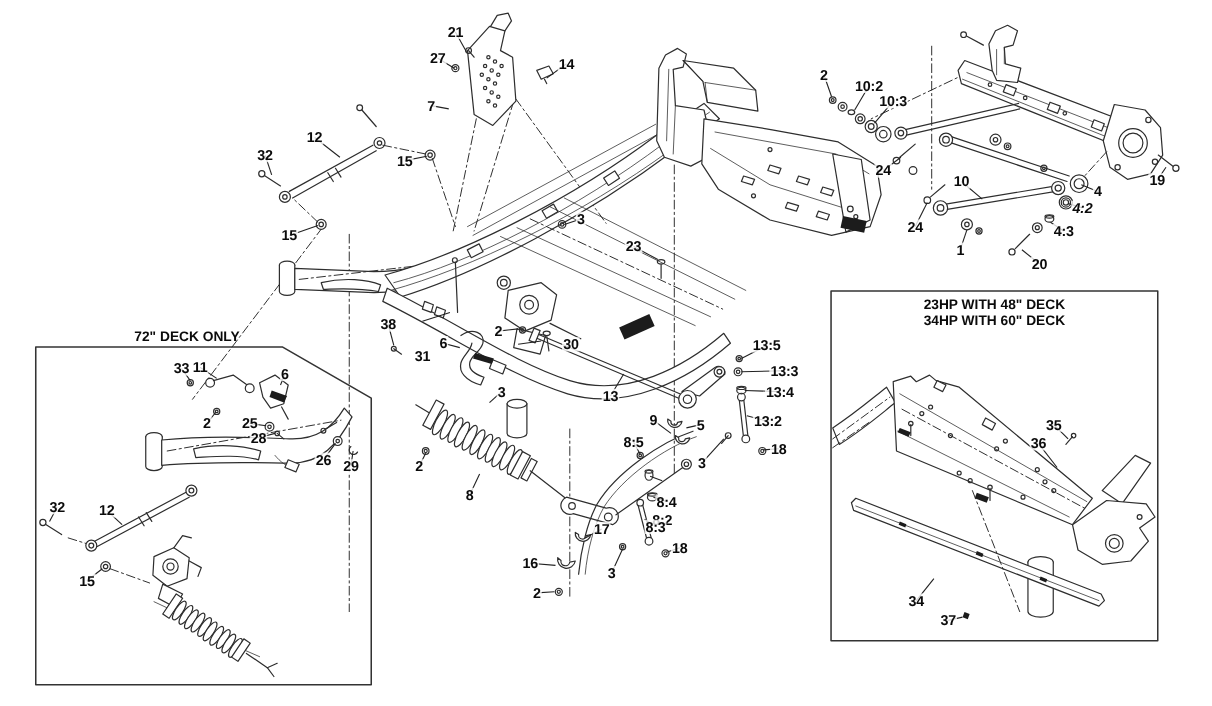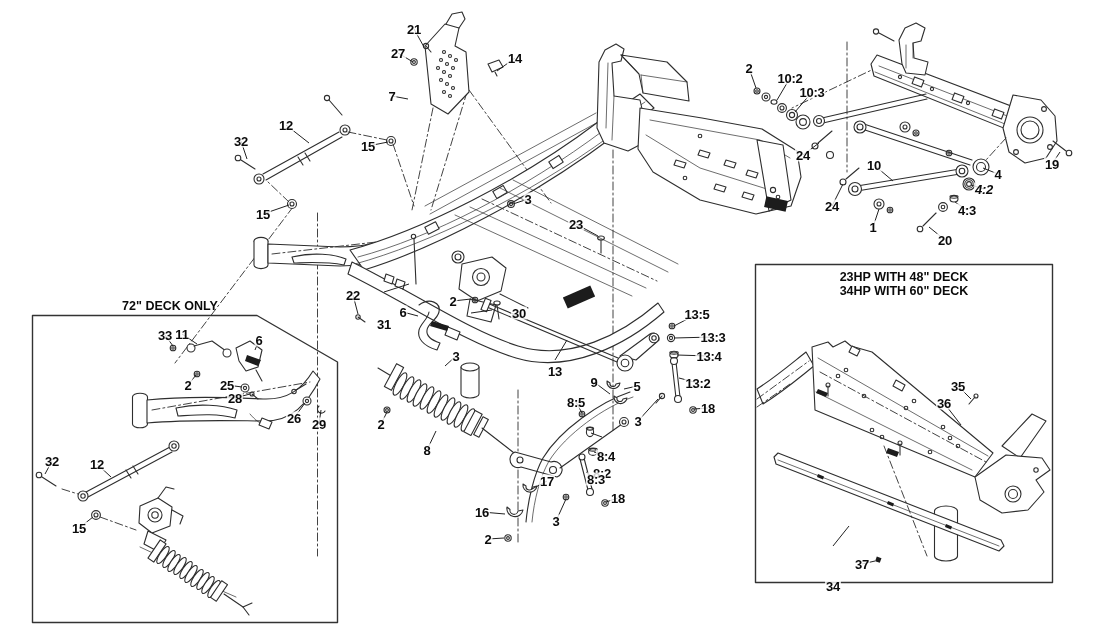--- a/index.html
+++ b/index.html
@@ -502,27 +502,27 @@
       <span class="callout" style="left: 414px; top: 29px;">21</span>
       <span class="callout" style="left: 398px; top: 53px;">27</span>
       <span class="callout" style="left: 515px; top: 58px;">14</span>
       <span class="callout" style="left: 392px; top: 96px;">7</span>
       <span class="callout" style="left: 286px; top: 125px;">12</span>
       <span class="callout" style="left: 368px; top: 146px;">15</span>
       <span class="callout" style="left: 241px; top: 141px;">32</span>
       <span class="callout" style="left: 263px; top: 214px;">15</span>
       <span class="callout" style="left: 528px; top: 199px;">3</span>
       <span class="callout" style="left: 576px; top: 224px;">23</span>
-      <span class="callout" style="left: 353px; top: 295px;">22</span>
+      <span class="callout" style="left: 353px; top: 295px;">38</span>
       <span class="callout" style="left: 384px; top: 292px; margin-top: 32px;">31</span>
       <span class="callout" style="left: 453px; top: 301px;">2</span>
       <span class="callout" style="left: 471px; top: 313px; margin-left: 48px;">30</span>
       <span class="callout" style="left: 403px; top: 312px;">6</span>
       <span class="callout" style="left: 456px; top: 356px;">3</span>
-      <span class="callout" style="left: 555px; top: 360px; margin-top: 11px;">13</span>
+      <span class="callout" style="left: 555px; top: 360px;">13</span>
       <span class="callout" style="left: 381px; top: 424px;">2</span>
       <span class="callout" style="left: 427px; top: 450px;">8</span>
       <span class="callout" style="left: 482px; top: 512px;">16</span>
       <span class="callout" style="left: 547px; top: 481px;">17</span>
       <span class="callout" style="left: 488px; top: 539px;">2</span>
       <span class="callout" style="left: 556px; top: 521px;">3</span>
       <span class="callout" style="left: 594px; top: 382px;">9</span>
       <span class="callout" style="left: 637px; top: 386px;">5</span>
       <span class="callout" style="left: 576px; top: 402px;">8:5</span>
       <span class="callout" style="left: 602px; top: 437px; margin-top: 36px;">8:2</span>
@@ -542,21 +542,21 @@
       <span class="callout" style="left: 874px; top: 165px;">10</span>
       <span class="callout" style="left: 832px; top: 206px;">24</span>
       <span class="callout" style="left: 873px; top: 227px;">1</span>
       <span class="callout" style="left: 998px; top: 174px;">4</span>
       <span class="callout" style="left: 984px; top: 189px; font-style: italic;">4:2</span>
       <span class="callout" style="left: 967px; top: 210px;">4:3</span>
       <span class="callout" style="left: 945px; top: 240px;">20</span>
       <span class="callout" style="left: 1052px; top: 164px;">19</span>
       <span class="callout" style="left: 958px; top: 386px;">35</span>
       <span class="callout" style="left: 944px; top: 403px;">36</span>
-      <span class="callout" style="left: 833px; top: 546px; margin-top: 40px;">34</span>
+      <span class="callout" style="left: 833px; top: 546px;">34</span>
       <span class="callout" style="left: 862px; top: 564px;">37</span>
       <span class="callout" style="left: 165px; top: 335px;">33</span>
       <span class="callout" style="left: 182px; top: 334px;">11</span>
       <span class="callout" style="left: 259px; top: 340px;">6</span>
       <span class="callout" style="left: 188px; top: 385px;">2</span>
       <span class="callout" style="left: 227px; top: 385px;">25</span>
       <span class="callout" style="left: 235px; top: 398px;">28</span>
       <span class="callout" style="left: 294px; top: 418px;">26</span>
       <span class="callout" style="left: 319px; top: 424px;">29</span>
       <span class="callout" style="left: 52px; top: 461px;">32</span>

